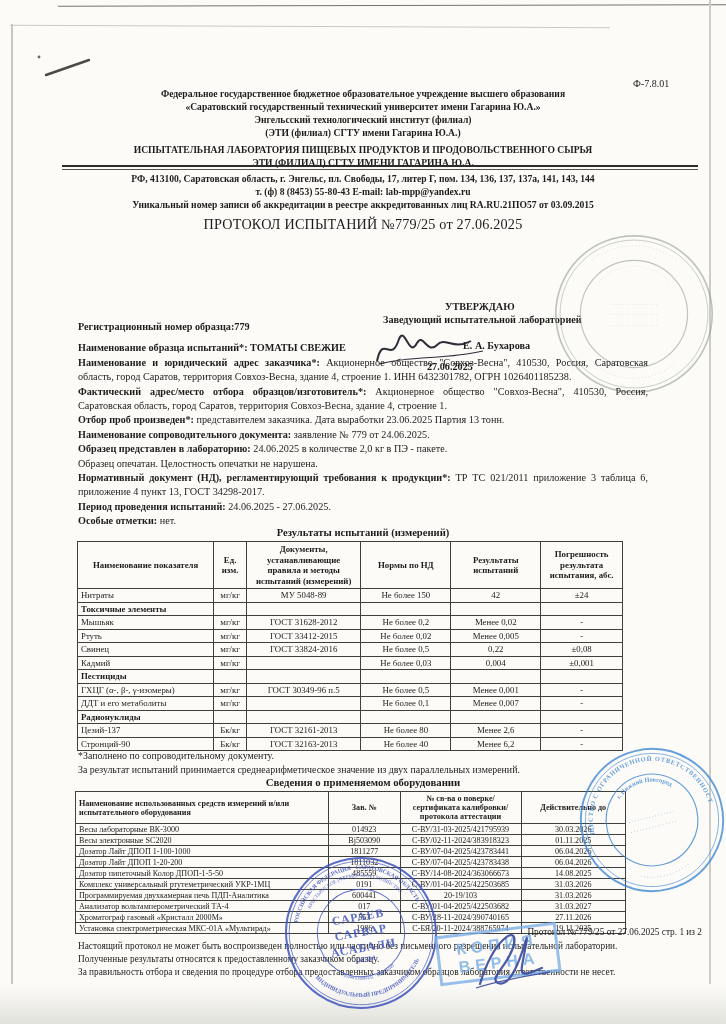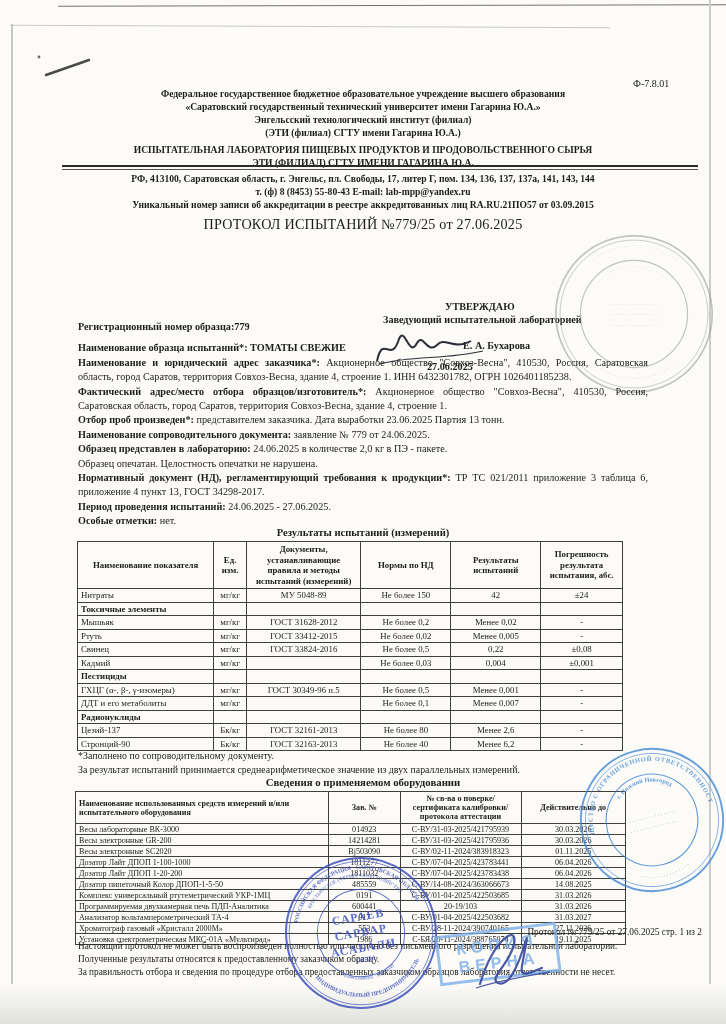--- a/index.html
+++ b/index.html
@@ -281,26 +281,20 @@
         <th>Зав.  №</th>
         <th>№ св-ва о поверке/сертификата калибровки/протокола аттестации</th>
         <th>Действительно до</th>
       </tr>
     </thead>
     <tbody>
         <tr>
           <td>Весы лабораторные ВК-3000</td>
           <td>014923</td>
           <td>С-ВУ/31-03-2025/421795939</td>
-          <td>30.03.2026</td>
-        </tr>
-        <tr>
-          <td>Весы электронные GR-200</td>
-          <td>14214281</td>
-          <td>С-ВУ/31-03-2025/421795936</td>
           <td>30.03.2026</td>
         </tr>
         <tr>
           <td>Весы электронные SC2020</td>
           <td>Bj503090</td>
           <td>С-ВУ/02-11-2024/383918323</td>
           <td>01.11.2025</td>
         </tr>
         <tr>
           <td>Дозатор Лайт ДПОП 1-100-1000</td>

